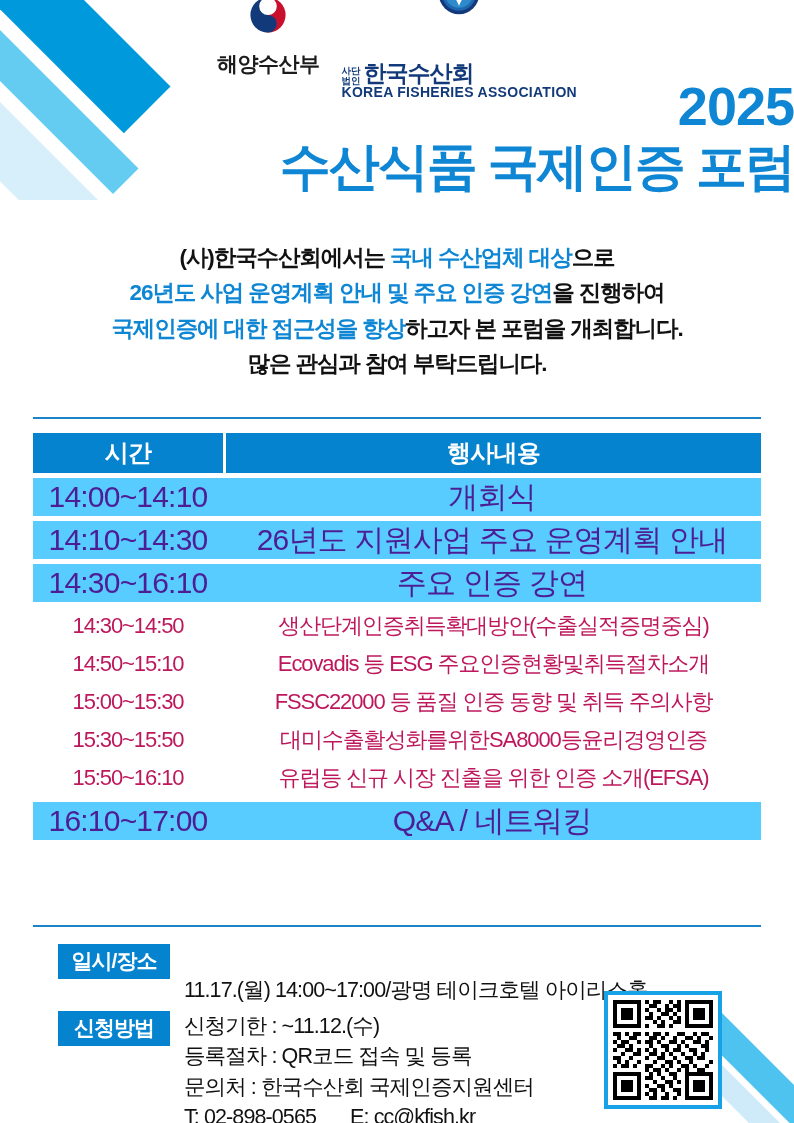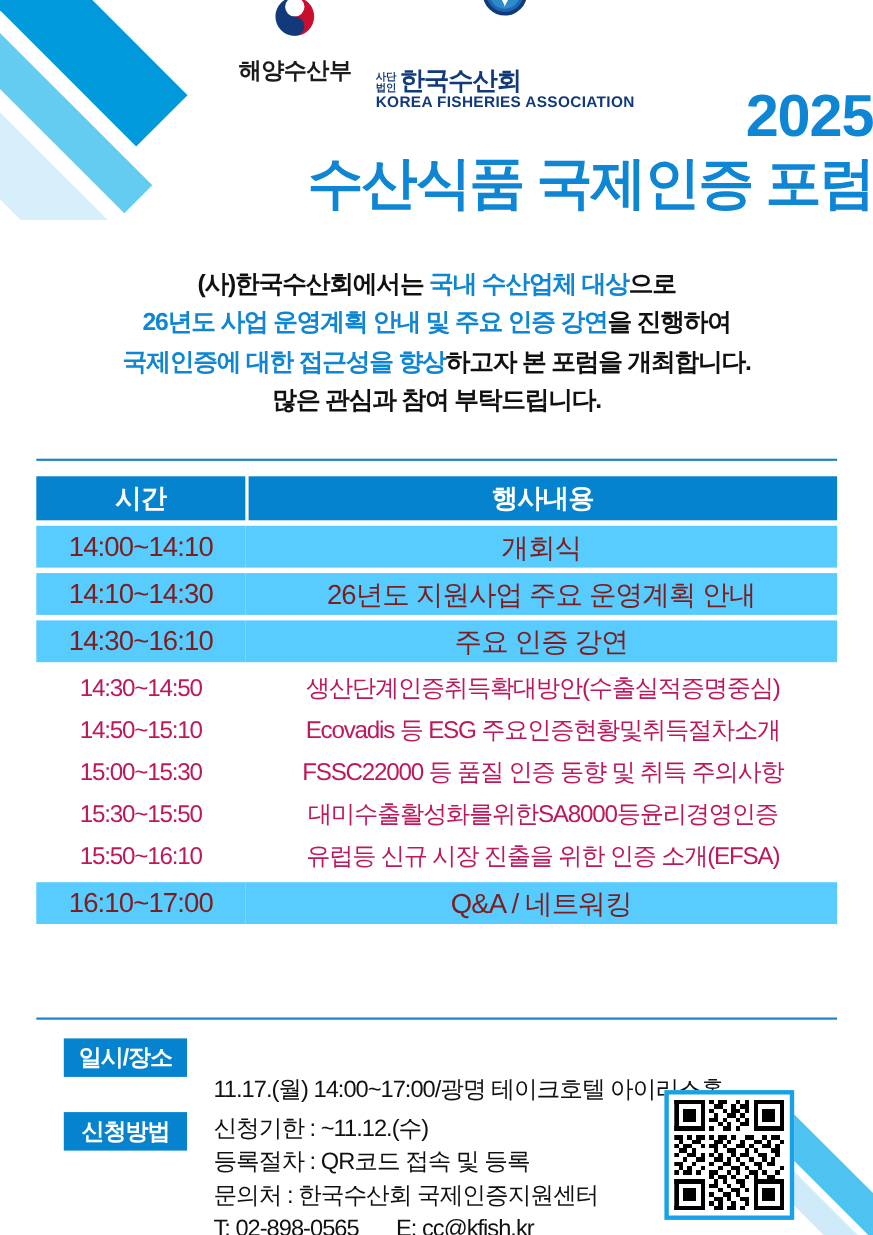--- a/index.html
+++ b/index.html
@@ -167,22 +167,22 @@
     font-size: 24px;
     font-weight: 700;
     letter-spacing: -0.8px;
     height: 40px;
   }
   .head-row .scell-desc { margin-left: 3px; }
 
   .data-row .scell-time,
   .data-row .scell-desc {
     background: #58CBFF;
-    color: #7f1d1d;
-    font-size: 25px;
+    color: #4c1d95;
+    font-size: 30px;
     font-weight: 400;
     letter-spacing: -0.8px;
     height: 38px;
   }
   .data-row .scell-desc { margin-left: 0; }
 
   .sub-row .scell-time,
   .sub-row .scell-desc {
     background: transparent;
     color: #be185d;
@@ -199,21 +199,20 @@
   .info {
     position: absolute;
     left: 58px;
     top: 944px;
     width: 700px;
   }
   .info-line {
     display: flex;
     align-items: flex-start;
     margin-bottom: 6px;
-    gap: 10px;
   }
   .info-tag {
     background: #0583CE;
     color: #ffffff;
     font-size: 21px;
     font-weight: 700;
     letter-spacing: -1px;
     padding: 3px 11px 4px 11px;
     width: 112px;
     box-sizing: border-box;

